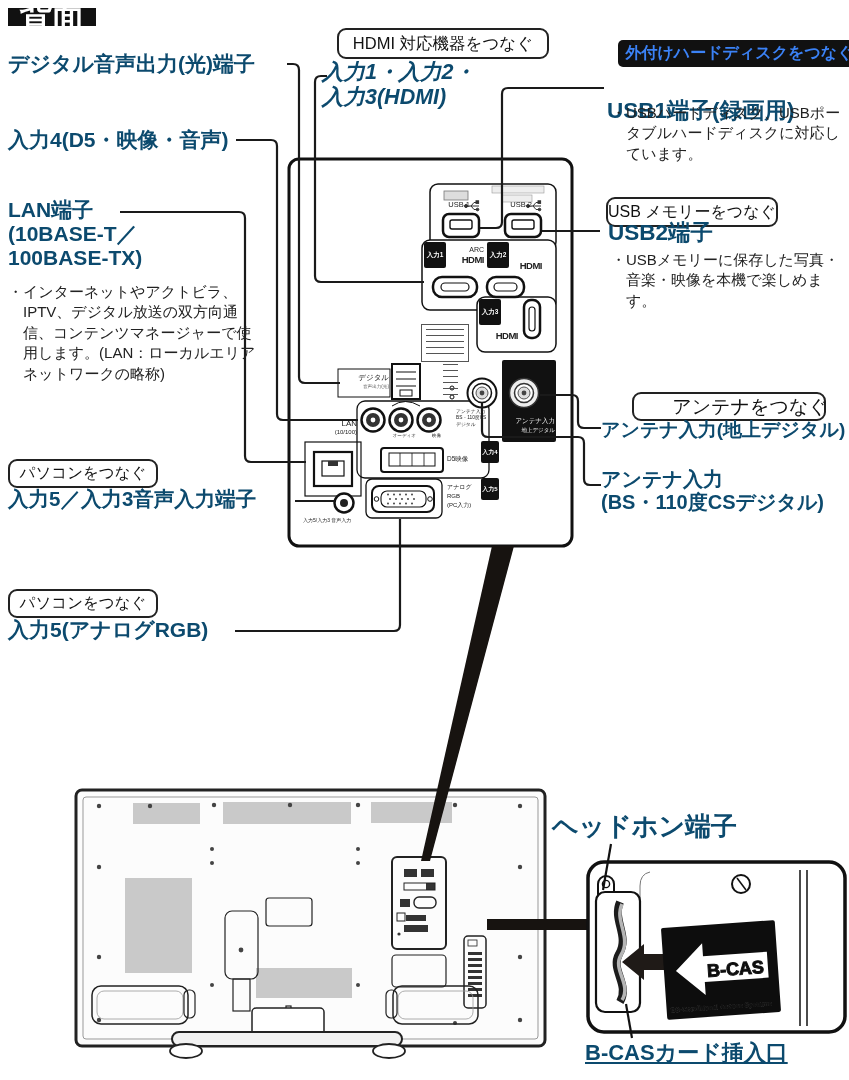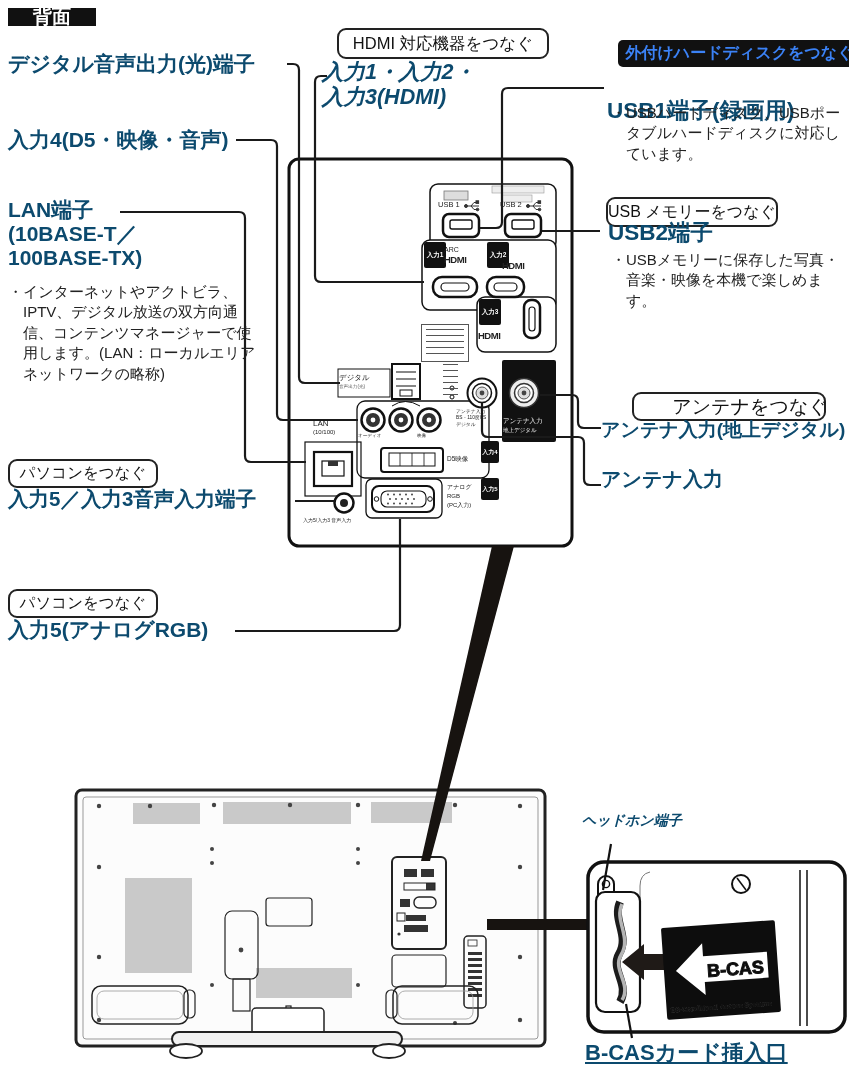--- a/index.html
+++ b/index.html
@@ -10,21 +10,21 @@
   .badge{background:#111;color:#fff;font-weight:700;display:flex;align-items:center;justify-content:center;}
   .tag{border:2px solid #222;border-radius:9px;display:flex;align-items:center;justify-content:center;
        font-weight:500;background:#fff;white-space:nowrap;}
   .tagdark{background:#111;color:#3b82f6;border-radius:5px;display:flex;align-items:center;justify-content:center;
        font-weight:700;white-space:nowrap;margin-left:14px;}
   .note{display:flex;color:#222;font-weight:500;}
   .note .bullet{flex:0 0 14px;}
   .tab{background:#111;color:#fff;display:flex;align-items:center;justify-content:center;
        border-radius:2px;font-weight:700;}
   .tiny{color:#222;line-height:1.25;}
-  .center{text-align:left;}
+  .center{text-align:right;}
   .white{color:#fff;}
   .lines{background:repeating-linear-gradient(to bottom,#555 0 1px,transparent 1px 6px);}
   svg text{font-family:"Liberation Sans","DejaVu Sans",sans-serif;}
 </style>
 </head>
 <body>
 
 <div class="stage">
 
   <svg class="abs" style="left:0;top:0" width="849" height="1080" viewBox="0 0 849 1080">
@@ -285,21 +285,21 @@
         <polygon points="676,968 704,942 704,955 768,955 768,981 704,981 704,994" fill="#fff" stroke="none"></polygon>
         <text x="707" y="976" font-size="18" font-weight="700" fill="#0d0d0d">B-CAS</text>
         <text x="668" y="1009" font-size="6.6" font-weight="700" fill="#fff">BS-Conditional Access Systems</text>
       </g>
 
       <path d="M611,844 L603,890" stroke-width="2.2"></path>
       <path d="M626,1004 L632,1038" stroke-width="2.2"></path>
     </g>
   </svg>
 
-  <div class="abs badge" style="left:8px;top:8px;width:88px;height:18px;font-size:19px;">背面</div>
+  <div class="abs badge" style="left:8px;top:8px;width:88px;height:18px;font-size:32px;">背面</div>
 
   <div class="abs h" style="left:8px;top:52px;font-size:21px;">デジタル音声出力(光)端子</div>
 
   <div class="abs h" style="left:8px;top:128px;font-size:21px;">入力4(D5・映像・音声)</div>
 
   <div class="abs" style="left:8px;top:198px;">
     <div class="h" style="font-size:21px;">LAN端子</div>
     <div class="h" style="font-size:21px;">(10BASE-T／</div>
     <div class="h" style="font-size:21px;">100BASE-TX)</div>
   </div>
@@ -341,23 +341,24 @@
     <span class="bullet">・</span>
     <span>USBメモリーに保存した写真・音楽・映像を本機で楽しめます。</span>
   </div>
 
   <div class="abs tag" style="left:632px;top:392px;width:148px;height:25px;font-size:19px;padding-left:42px;">アンテナをつなぐ</div>
 
   <div class="abs h" style="left:601px;top:419px;font-size:19px;">アンテナ入力(地上デジタル)</div>
 
   <div class="abs" style="left:601px;top:468px;">
     <div class="h" style="font-size:20px;">アンテナ入力</div>
-  </div>
-
-  <div class="abs h" style="left:582px;top:812px;font-size:14px;font-style:italic;">ヘッドホン端子</div>
+    <div class="h" style="font-size:20px;">(BS・110度CSデジタル)</div>
+  </div>
+
+  <div class="abs h" style="left:552px;top:812px;font-size:26px;">ヘッドホン端子</div>
 
   <div class="abs h" style="left:585px;top:1040px;font-size:22px;text-decoration:underline;">B-CASカード挿入口</div>
 
   <div class="abs tiny center" style="left:438px;top:200px;width:32px;font-size:7.5px;">USB 1</div>
   <div class="abs tiny center" style="left:500px;top:200px;width:32px;font-size:7.5px;">USB 2</div>
 
   <div class="abs tab" style="left:424px;top:242px;width:22px;height:26px;font-size:6.5px;">入力1</div>
   <div class="abs tab" style="left:487px;top:242px;width:22px;height:26px;font-size:6.5px;">入力2</div>
   <div class="abs tab" style="left:479px;top:299px;width:22px;height:26px;font-size:6.5px;">入力3</div>
   <div class="abs tab" style="left:481px;top:441px;width:18px;height:22px;font-size:6px;">入力4</div>

